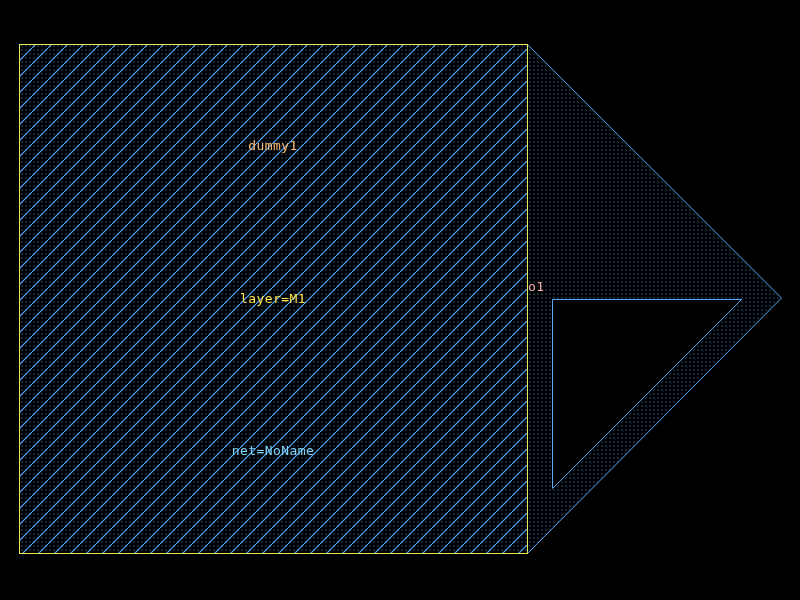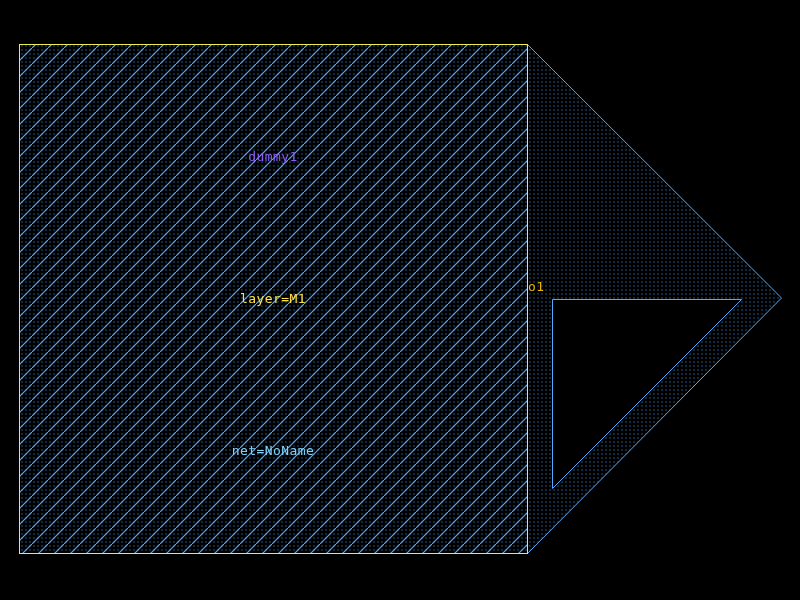--- a/index.html
+++ b/index.html
@@ -55,21 +55,21 @@
 
     <rect x="19.5" y="44.5" width="508" height="509" fill="none" stroke-width="1" stroke="#ebeb55"></rect>
 
     <path d="M528,45 L781.5,298 L528,553 Z" fill="url(#dotsPat)"></path>
 
     <path d="M528,45 L781.5,298 L528,553" fill="none" stroke-width="1" stroke="#55a8f8"></path>
 
     <polygon points="552.5,299.5 741.5,299.5 552.5,488.5" fill="#000000" stroke-width="1" stroke="#55a8f8"></polygon>
   </svg>
 
-  <div class="lbl centered" style="top: 150px; color: #8b5cf6;">dummy1</div>
+  <div class="lbl centered" style="top: 139px; color: #fdba74;">dummy1</div>
 
   <div class="lbl centered" style="top: 292px; color: #fde047;">layer=M1</div>
 
   <div class="lbl centered" style="top: 444px; color: #7dd3fc;">net=NoName</div>
 
-  <div class="lbl" style="left: 528px; top: 280px; color: #eab308;">o1</div>
+  <div class="lbl" style="left: 528px; top: 280px; color: #fca5a5;">o1</div>
 
 </div>
 
 </body></html>

